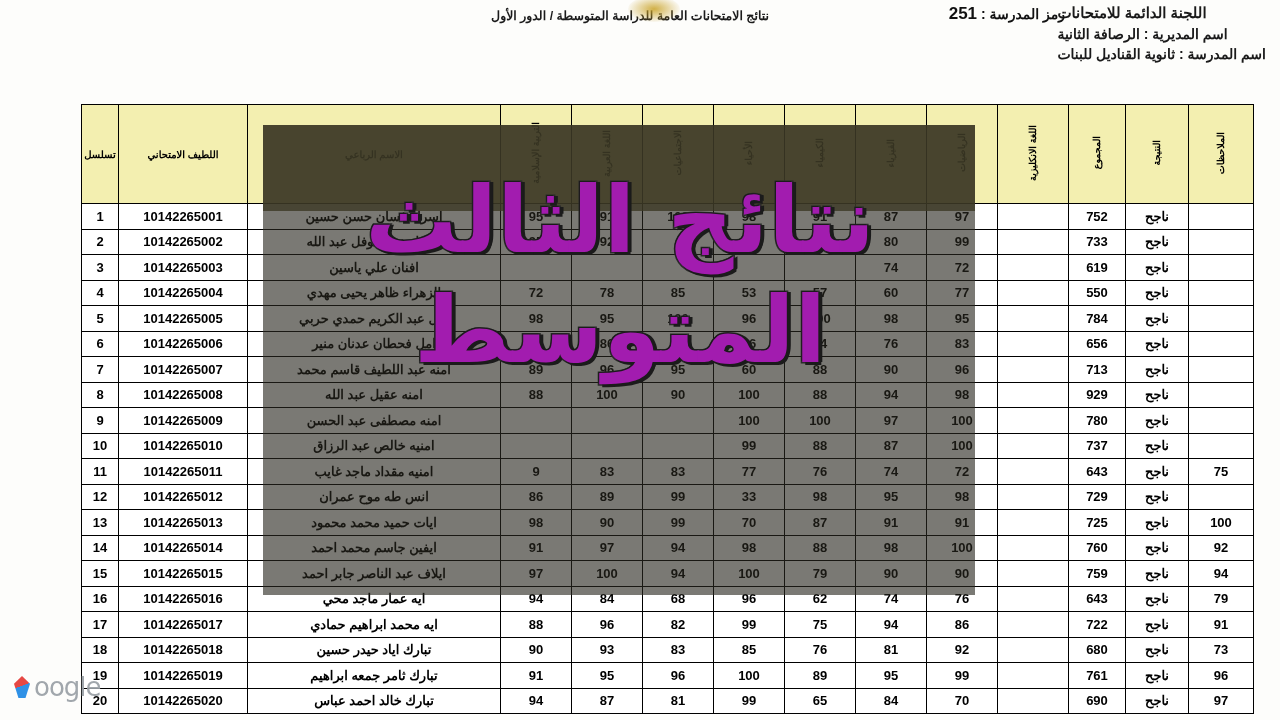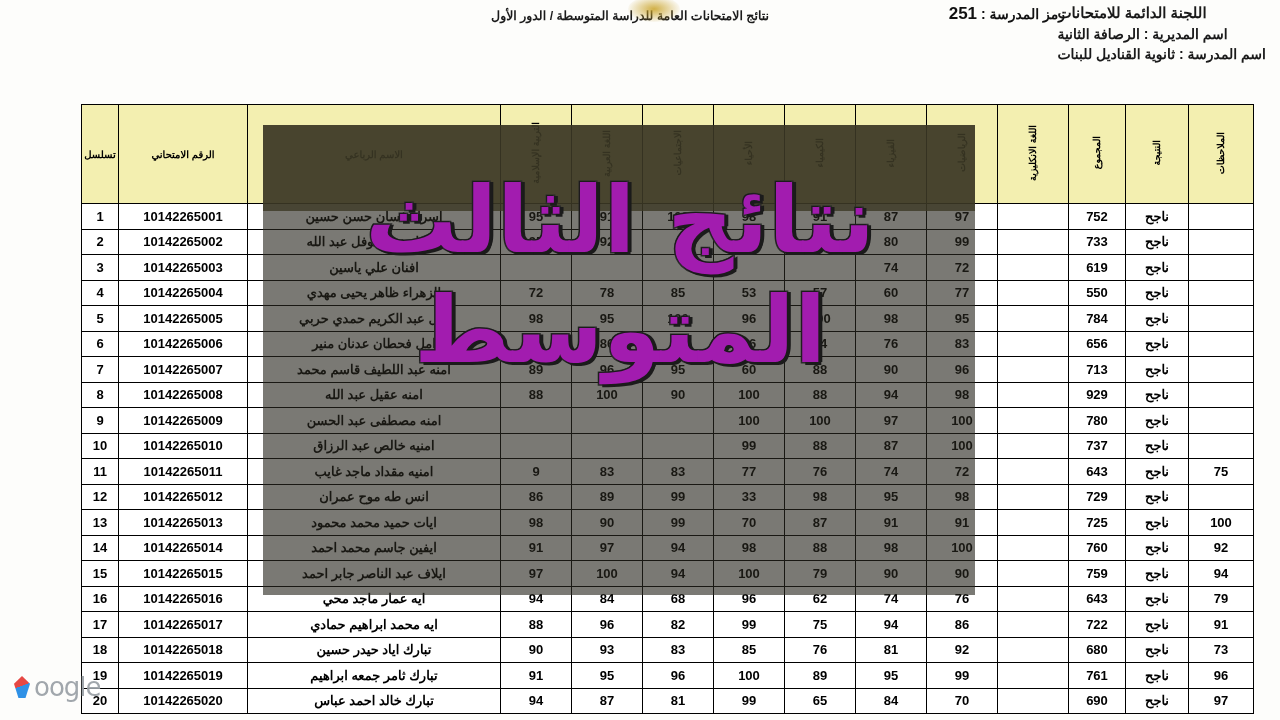--- a/index.html
+++ b/index.html
@@ -233,21 +233,21 @@
         <th class="h-total"><span class="vert">المجموع</span></th>
         <th class="h-sub"><span class="vert">اللغة الانكليزية</span></th>
         <th class="h-sub"><span class="vert">الرياضيات</span></th>
         <th class="h-sub"><span class="vert">الفيزياء</span></th>
         <th class="h-sub"><span class="vert">الكيمياء</span></th>
         <th class="h-sub"><span class="vert">الأحياء</span></th>
         <th class="h-sub"><span class="vert">الاجتماعيات</span></th>
         <th class="h-sub"><span class="vert">اللغة العربية</span></th>
         <th class="h-sub"><span class="vert">التربية الإسلامية</span></th>
         <th class="h-name"><span>الاسم الرباعي</span></th>
-        <th class="h-examno"><span>الرقم الامتحاني</span></th>
+        <th class="h-examno"><span>اللطيف الامتحاني</span></th>
         <th class="h-serial"><span>تسلسل</span></th>
       </tr>
     </thead>
     <tbody id="rows-body">
         <tr>
           <td class="c-notes"></td>
           <td class="c-result">ناجح</td>
           <td class="c-total">752</td>
           <td class="c-sub"></td>
           <td class="c-sub">97</td>

